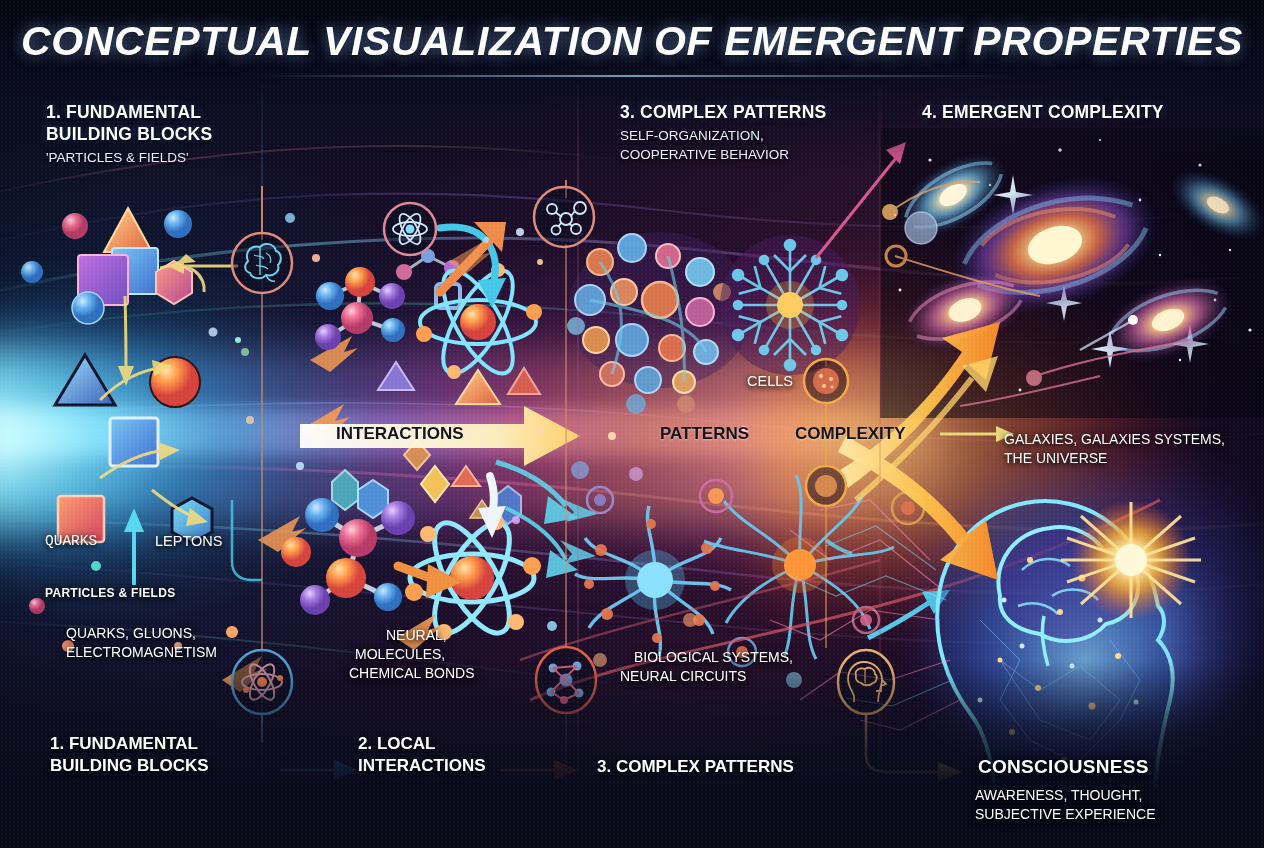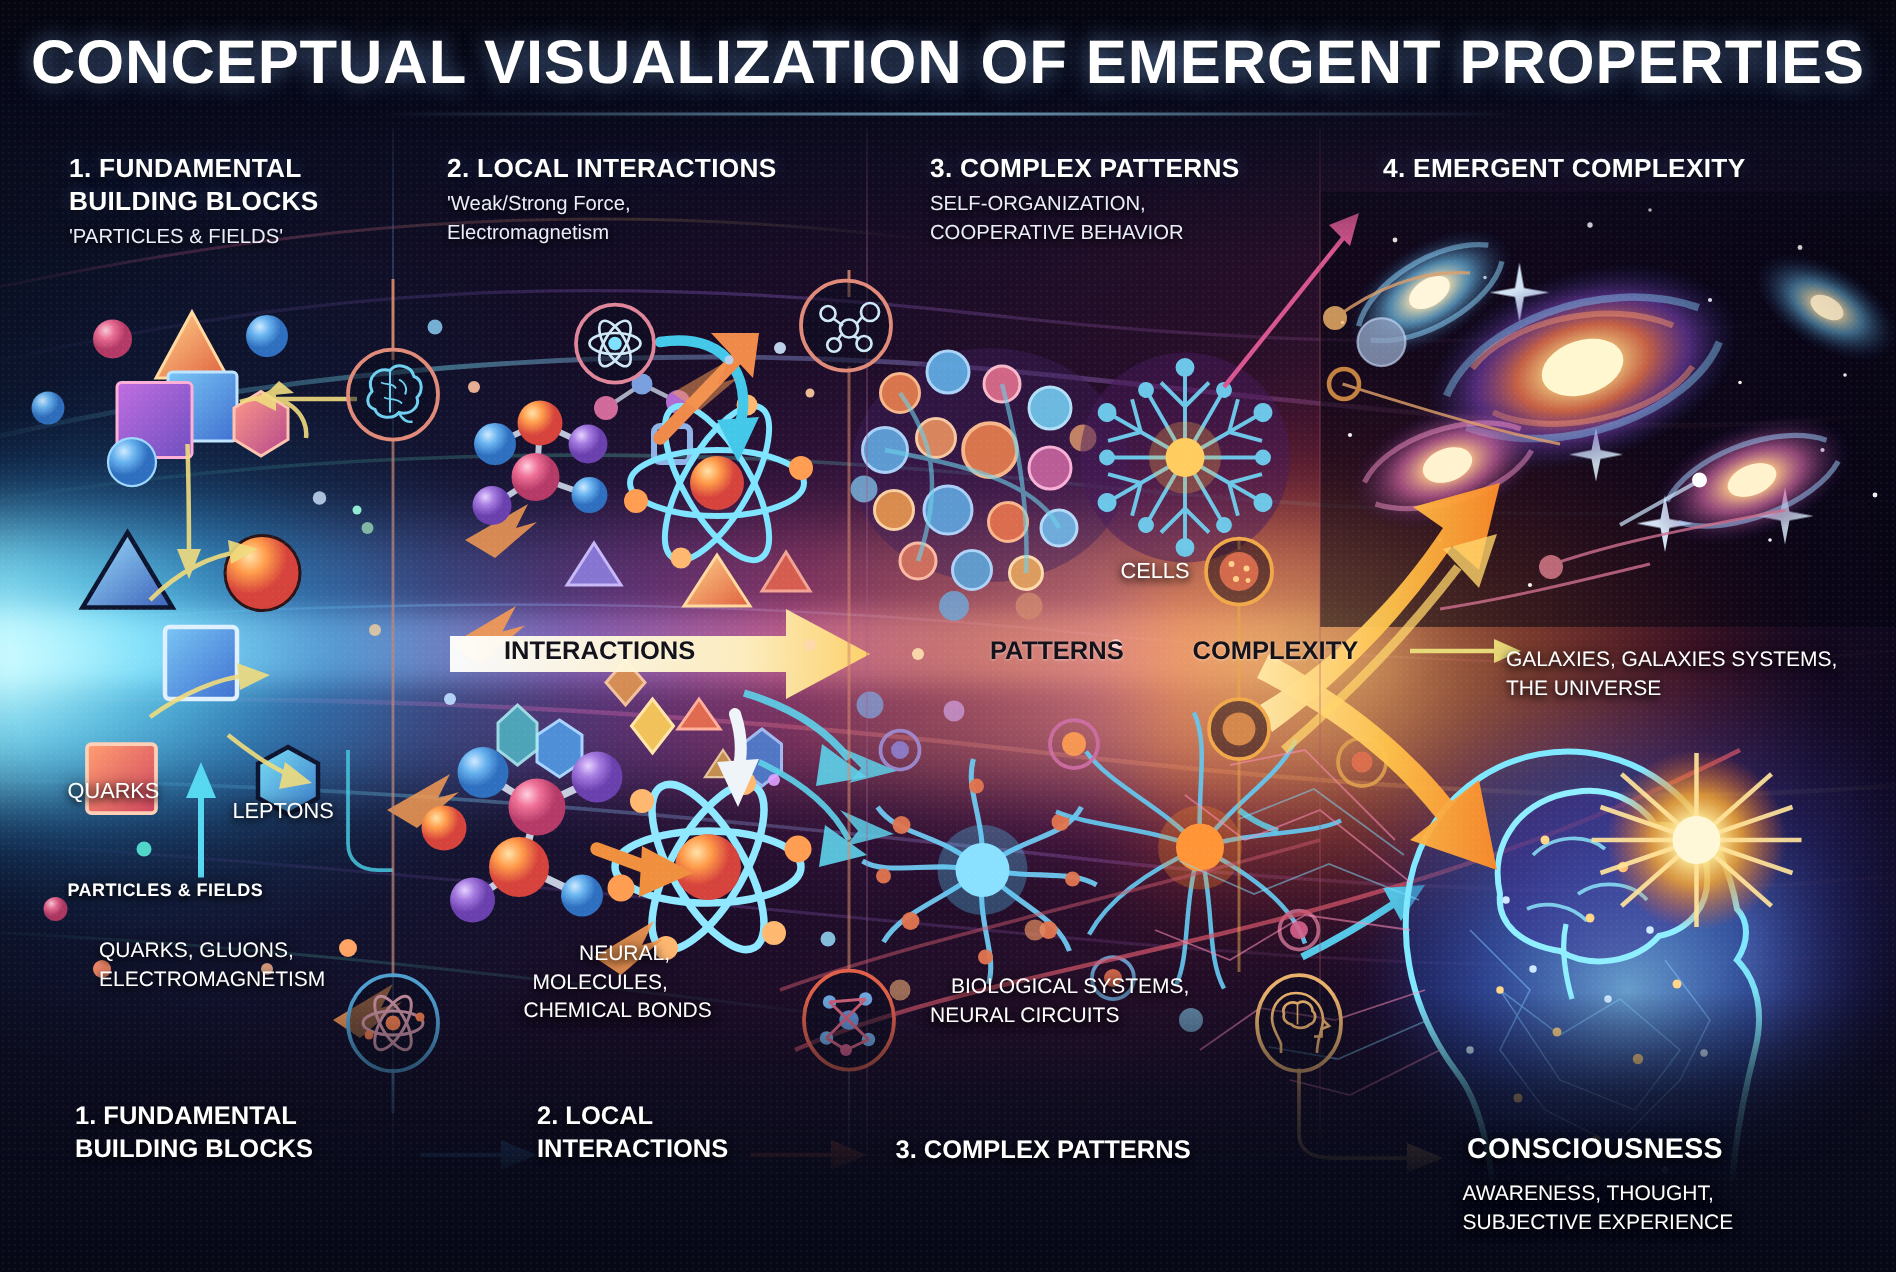--- a/index.html
+++ b/index.html
@@ -74,20 +74,21 @@
 
   
   .ribbons{opacity:.85;}
 
   
   #title{
     position:absolute;top:18px;left:0;width:1264px;text-align:center;
     font-size:41px;font-weight:bold;letter-spacing:.6px;color:#ffffff;
     text-shadow:0 0 14px rgba(140,190,255,.55),0 2px 3px rgba(0,0,0,.85);
     font-stretch:condensed;
+    font-style:italic;
   }
   #title-rule{
     position:absolute;top:75px;left:252px;width:760px;height:2px;
     background:linear-gradient(90deg,rgba(90,140,200,0),rgba(150,215,245,.9),rgba(90,140,200,0));
     opacity:.8;
   }
 
   
   .colhead{position:absolute;color:#fff;}
   .colhead .ch-title{
@@ -922,37 +923,32 @@
 
   <div id="title">CONCEPTUAL VISUALIZATION OF EMERGENT PROPERTIES</div>
   <div id="title-rule"></div>
 
   <div class="colhead" style="left:46px;top:101px;width:230px;">
     <div class="ch-title">1. FUNDAMENTAL</div>
     <div class="ch-title">BUILDING BLOCKS</div>
     <div class="ch-sub">'PARTICLES &amp; FIELDS'</div>
   </div>
 
-  <div class="colhead" style="left:298px;top:101px;width:250px;">
-    <div class="ch-title">2. LOCAL INTERACTIONS</div>
-    <div class="ch-sub">'Weak/Strong Force,</div>
-    <div class="ch-sub" style="margin-top:0;">Electromagnetism</div>
-  </div>
 
   <div class="colhead" style="left:620px;top:101px;width:270px;">
     <div class="ch-title">3. COMPLEX PATTERNS</div>
     <div class="ch-sub">SELF-ORGANIZATION,</div>
     <div class="ch-sub" style="margin-top:0;">COOPERATIVE BEHAVIOR</div>
   </div>
 
   <div class="colhead" style="left:922px;top:101px;width:300px;">
     <div class="ch-title">4. EMERGENT COMPLEXITY</div>
   </div>
 
-  <div class="lbl lbl-sm" style="left:45px;top:520px;">QUARKS</div>
+  <div class="lbl lbl-sm" style="left:45px;top:533px;font-family:Liberation Mono, monospace;">QUARKS</div>
   <div class="lbl lbl-sm" style="left:155px;top:533px;">LEPTONS</div>
   <div class="lbl lbl-bold" style="left:45px;top:586px;">PARTICLES &amp; FIELDS</div>
   <div class="lbl lbl-body" style="left:66px;top:624px;">QUARKS, GLUONS,</div>
   <div class="lbl lbl-body" style="left:66px;top:643px;">ELECTROMAGNETISM</div>
 
   <div class="lbl lbl-body" style="left:386px;top:626px;">NEURAL,</div>
   <div class="lbl lbl-body" style="left:355px;top:645px;">MOLECULES,</div>
   <div class="lbl lbl-body" style="left:349px;top:664px;">CHEMICAL BONDS</div>
 
   <div class="lbl lbl-sm" style="left:747px;top:373px;">CELLS</div>

